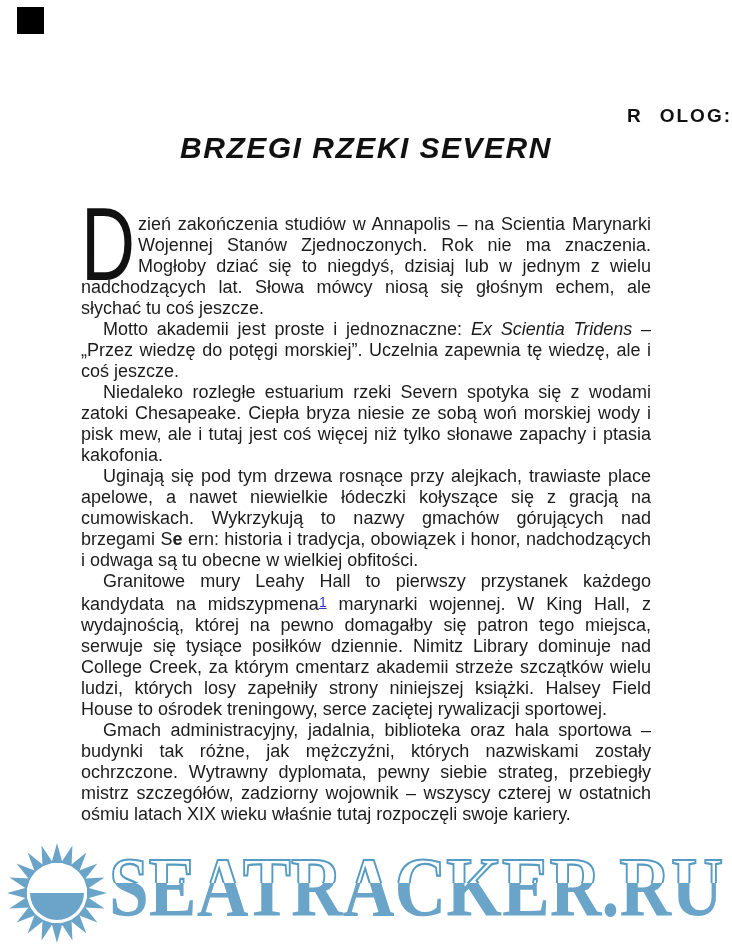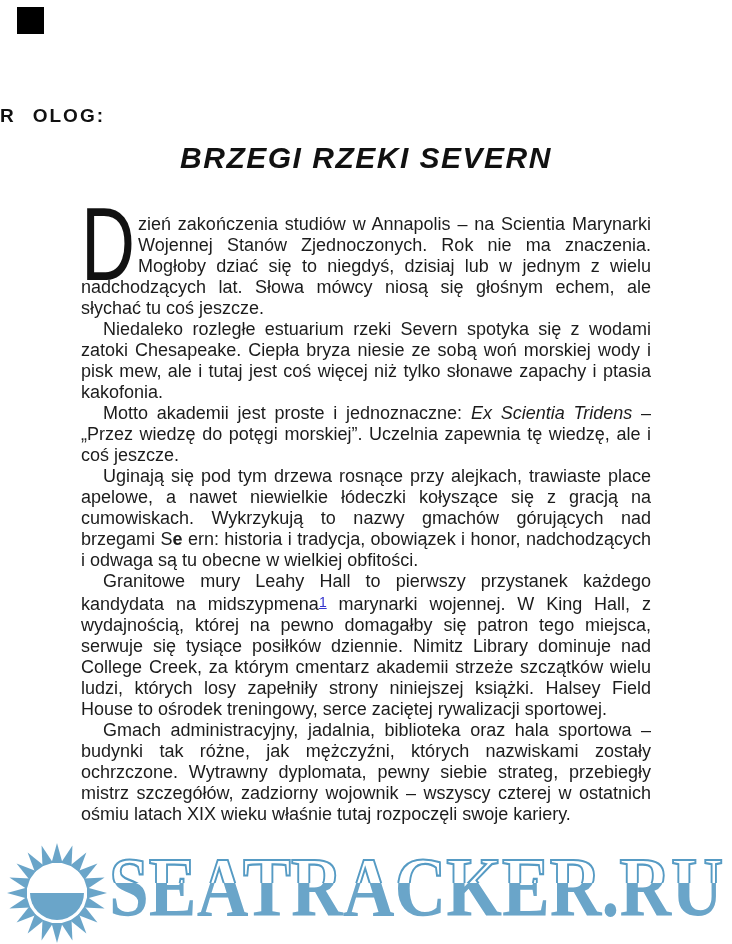--- a/index.html
+++ b/index.html
@@ -9,26 +9,26 @@
     background:#ffffff;
     overflow:hidden;
     font-family:"Liberation Sans","DejaVu Sans",sans-serif;
     color:#1a1a1a;
   }
   .corner-mark{
     position:absolute;left:17px;top:7px;width:27px;height:27px;
     background:#000000;
   }
   .title-line1{
-    position:absolute;left:0;top:105px;width:732px;text-align:left;
+    position:absolute;left:0;top:105px;width:732px;text-align:right;
     font-size:19px;font-weight:bold;letter-spacing:2px;color:#111;
   }
   .title-line1 .t1b{margin-left:17px;}
   .title-line2{
-    position:absolute;left:0;top:141px;width:732px;text-align:center;
+    position:absolute;left:0;top:131px;width:732px;text-align:center;
     font-size:30px;font-weight:bold;font-style:italic;letter-spacing:1.5px;color:#111;
   }
   .body-text{
     position:absolute;left:81px;top:214px;width:570px;
     font-size:18px;line-height:21px;text-align:justify;color:#1c1c1c;
   }
   .body-text p{margin:0;padding:0;text-indent:22px;}
   .body-text p.first{text-indent:0;}
   .dropcap{
     float:left;width:50px;height:62px;margin:1px 7px 0 0;position:relative;
@@ -60,22 +60,22 @@
   </div>
 
   <div class="title-line2">BRZEGI RZEKI SEVERN</div>
 
   <div class="body-text">
     <p class="first">
       <span class="dropcap">
           <span>D</span>
         </span><span>zień zakończenia studiów w Annapolis – na Scientia Marynarki Wojennej Stanów Zjednoczonych. Rok nie ma znaczenia. Mogłoby dziać się to niegdyś, dzisiaj lub w jednym z wielu nadchodzących lat. Słowa mówcy niosą się głośnym echem, ale słychać tu coś jeszcze.</span>
     </p>
+    <p><span>Motto akademii jest proste i jednoznaczne: </span><span class="em-i">Ex Scientia Tridens</span><span> – „Przez wiedzę do potęgi morskiej”. Uczelnia zapewnia tę wiedzę, ale i coś jeszcze.</span></p>
     <p>Niedaleko rozległe estuarium rzeki Severn spotyka się z wodami zatoki Chesapeake. Ciepła bryza niesie ze sobą woń morskiej wody i pisk mew, ale i tutaj jest coś więcej niż tylko słonawe zapachy i ptasia kakofonia.</p>
-    <p><span>Motto akademii jest proste i jednoznaczne: </span><span class="em-i">Ex Scientia Tridens</span><span> – „Przez wiedzę do potęgi morskiej”. Uczelnia zapewnia tę wiedzę, ale i coś jeszcze.</span></p>
     <p><span>Uginają się pod tym drzewa rosnące przy alejkach, trawiaste place apelowe, a nawet niewielkie łódeczki kołyszące się z gracją na cumowiskach. Wykrzykują to nazwy gmachów górujących nad brzegami S</span><span class="em-b">e</span><span> ern: historia i tradycja, obowiązek i honor, nadchodzących i odwaga są tu obecne w wielkiej obfitości.</span></p>
     <p><span>Granitowe mury Leahy Hall to pierwszy przystanek każdego kandydata na midszypmena</span><a class="fn-link">1</a><span> marynarki wojennej. W King Hall, z wydajnością, której na pewno domagałby się patron tego miejsca, serwuje się tysiące posiłków dziennie. Nimitz Library dominuje nad College Creek, za którym cmentarz akademii strzeże szczątków wielu ludzi, których losy zapełniły strony niniejszej książki. Halsey Field House to ośrodek treningowy, serce zaciętej rywalizacji sportowej.</span></p>
     <p>Gmach administracyjny, jadalnia, biblioteka oraz hala sportowa – budynki tak różne, jak mężczyźni, których nazwiskami zostały ochrzczone. Wytrawny dyplomata, pewny siebie strateg, przebiegły mistrz szczegółów, zadziorny wojownik – wszyscy czterej w ostatnich ośmiu latach XIX wieku właśnie tutaj rozpoczęli swoje kariery.</p>
   </div>
 
   <div class="watermark">
 
     <svg class="sun" viewBox="-52 -52 104 104" xmlns="http://www.w3.org/2000/svg" xmlns:xlink="http://www.w3.org/1999/xlink">
       <defs>
           <polygon id="ray" points="0,-50 5.5,-30 -5.5,-30"></polygon>

